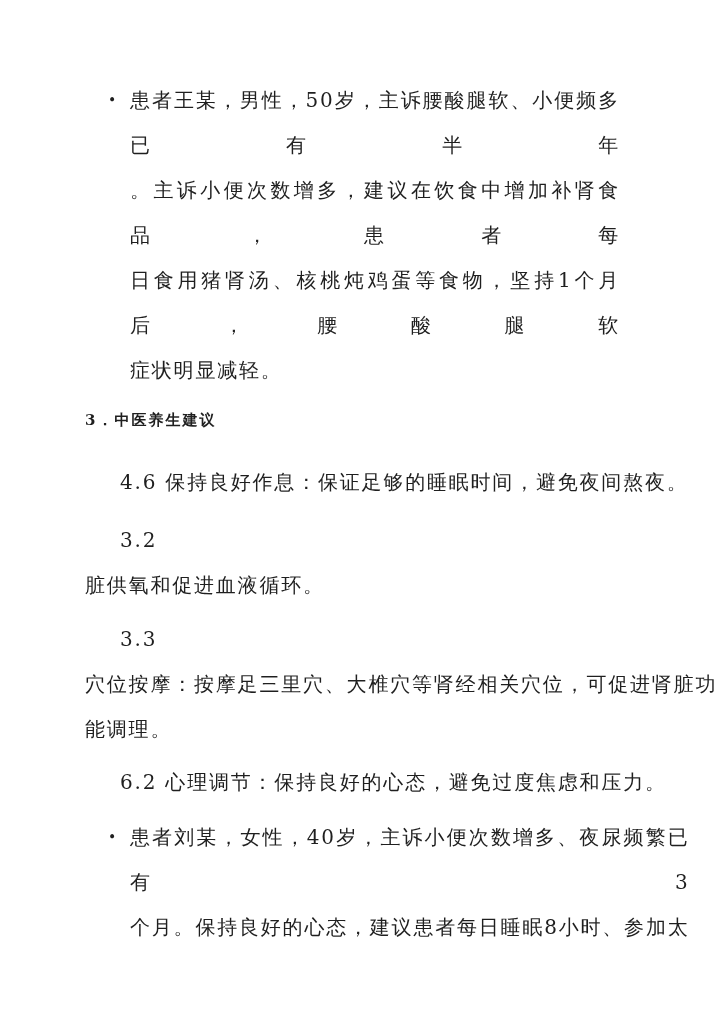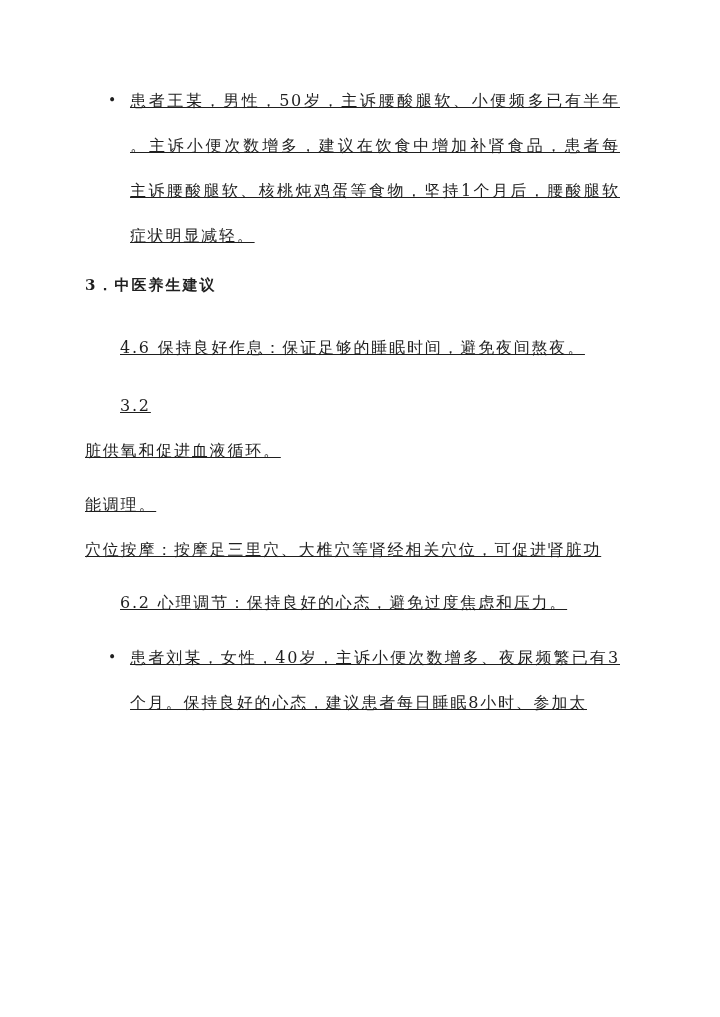--- a/index.html
+++ b/index.html
@@ -15,25 +15,24 @@
     color: #1f1f1f;
   }
   .doc {
     box-sizing: border-box;
     width: 720px;
     height: 1017px;
     padding: 78px 85px 0 85px;
     background: #ffffff;
   }
   .line {
-    font-size: 16px;
+    font-size: 20px;
     line-height: 45px;
     letter-spacing: 1.8px;
     white-space: nowrap;
-    text-decoration: underline;
   }
   .fill {
     white-space: normal;
     text-align: justify;
     text-align-last: justify;
   }
   .indent1 { padding-left: 35px; }
   .heading {
     font-size: 15px;
     font-weight: bold;
@@ -63,37 +62,38 @@
 </head>
 <body>
 
 <div class="doc">
 
   <div class="bullet-item">
     <div class="marker">•</div>
     <div class="lines">
       <div class="line fill">患者王某，男性，50岁，主诉腰酸腿软、小便频多已有半年</div>
       <div class="line fill">。主诉小便次数增多，建议在饮食中增加补肾食品，患者每</div>
-      <div class="line fill">主诉腰酸腿软、核桃炖鸡蛋等食物，坚持1个月后，腰酸腿软</div>
+      <div class="line fill">日食用猪肾汤、核桃炖鸡蛋等食物，坚持1个月后，腰酸腿软</div>
       <div class="line">症状明显减轻。</div>
     </div>
   </div>
 
   <h2 class="heading">3．中医养生建议</h2>
 
   <div class="line indent1 mt23">4.6 保持良好作息：保证足够的睡眠时间，避免夜间熬夜。</div>
 
   <div class="mt13">
     <div class="line indent1">3.2</div>
     <div class="line">脏供氧和促进血液循环。</div>
   </div>
 
   <div class="mt9">
+    <div class="line indent1">3.3</div>
+    <div class="line">穴位按摩：按摩足三里穴、大椎穴等肾经相关穴位，可促进肾脏功</div>
     <div class="line">能调理。</div>
-    <div class="line">穴位按摩：按摩足三里穴、大椎穴等肾经相关穴位，可促进肾脏功</div>
   </div>
 
   <div class="line indent1 mt8">6.2 心理调节：保持良好的心态，避免过度焦虑和压力。</div>
 
 
   <div class="bullet-item mt10">
     <div class="marker">•</div>
     <div class="lines">
       <div class="line fill">患者刘某，女性，40岁，主诉小便次数增多、夜尿频繁已有3</div>
       <div class="line">个月。保持良好的心态，建议患者每日睡眠8小时、参加太</div>

